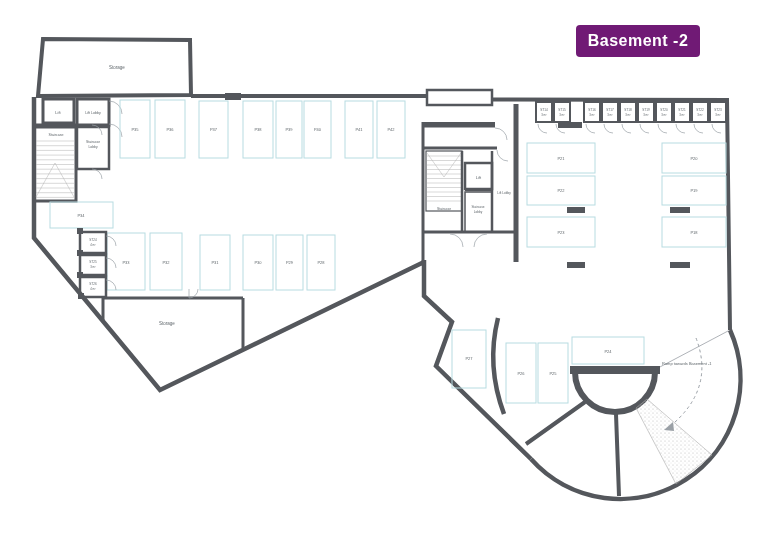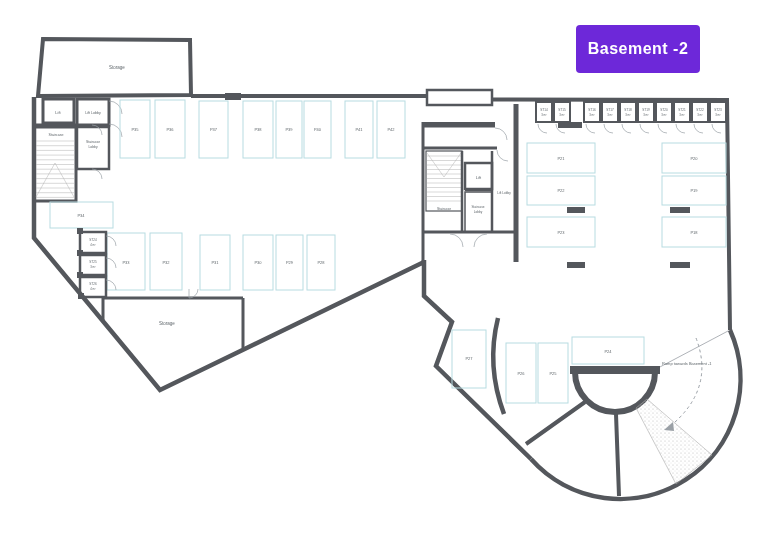--- a/index.html
+++ b/index.html
@@ -1,18 +1,18 @@
 <!DOCTYPE html>
 <html><head>
 <meta charset="utf-8">
 <style>
   html,body{margin:0;padding:0;background:#ffffff;}
   #stage{position:relative;width:768px;height:533px;background:#ffffff;overflow:hidden;
          font-family:"Liberation Sans",sans-serif;}
-  .badge{position:absolute;left:576px;top:25px;width:124px;height:48px;background:#6d28d9;
+  .badge{position:absolute;left:576px;top:25px;width:124px;height:32px;background:#701a75;
          border-radius:4px;display:flex;align-items:center;justify-content:center;
          font-weight:bold;font-size:16px;color:#ffffff;letter-spacing:.5px;}
   svg{position:absolute;left:0;top:0;}
   .w{stroke:#54575c;fill:none;stroke-linejoin:miter;}
   .w45{stroke-width:4.5;} .w4{stroke-width:4;} .w3{stroke-width:3;} .w25{stroke-width:2.5;}
   .w2{stroke-width:2;} .w15{stroke-width:1.5;} .w12{stroke-width:1.2;} .w5{stroke-width:5;} .w6{stroke-width:6;}
   .fillw{fill:#54575c;stroke:none;}
   .p{stroke:#b7dce1;fill:none;stroke-width:1;}
   .t{fill:#5f666b;}
   .fs45{font-size:4.5px;} .fs40{font-size:4px;} .fs36{font-size:3.6px;}

